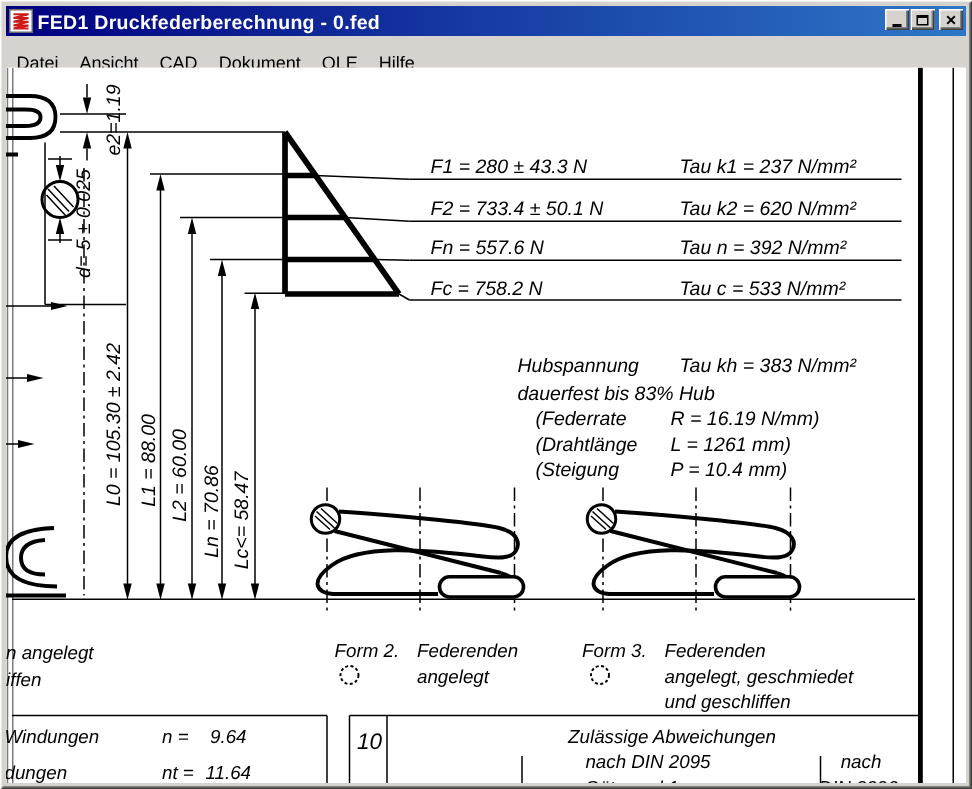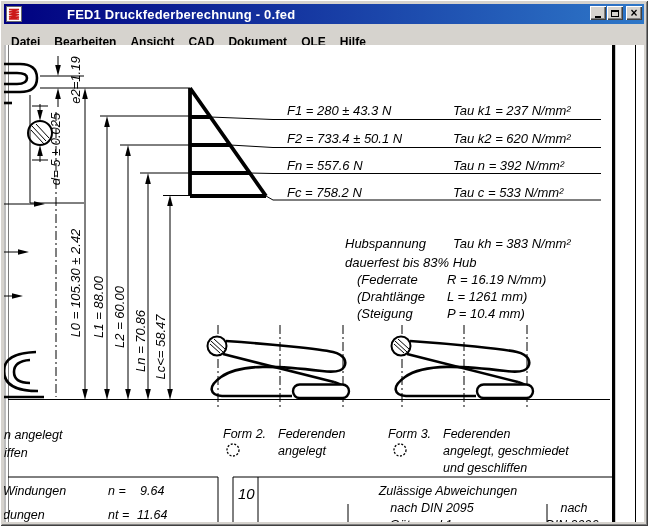--- a/index.html
+++ b/index.html
@@ -4,39 +4,39 @@
 <style>
   html,body{margin:0;padding:0;background:#9aa0a8;font-family:"Liberation Sans",sans-serif;}
   .window{
     position:relative;width:648px;height:526px;background:#d6d3ce;overflow:hidden;
     box-shadow: inset 1px 1px 0 #ffffff, inset -1px -1px 0 #404040,
                 inset 2px 2px 0 #d6d3ce, inset -2px -2px 0 #808080;
   }
   .titlebar{
     position:absolute;left:4px;top:4px;width:640px;height:20px;
     background:linear-gradient(to right,#000080,#2e77c8);
-    display:flex;align-items:center;color:#fff;gap:42px;
+    display:flex;align-items:center;color:#fff;
   }
   .titlebar .app-icon{width:16px;height:16px;margin:0 3px 0 2px;background:#fff;flex:0 0 auto;border:1px solid #6a6a6a;box-sizing:border-box;}
   .titlebar .title-text{font-weight:bold;font-size:13px;white-space:nowrap;letter-spacing:.2px;}
   .win-buttons{position:absolute;right:2px;top:2px;display:flex;}
   .win-btn{
     width:16px;height:14px;background:#d6d3ce;margin-left:1px;position:relative;
     box-shadow: inset 1px 1px 0 #ffffff, inset -1px -1px 0 #404040, inset -2px -2px 0 #808080;
     display:flex;align-items:center;justify-content:center;cursor:default;
   }
   .win-btn.close{margin-left:3px;}
   .glyph-min{display:block;width:6px;height:2px;background:#000;margin-top:7px;}
   .glyph-max{display:block;width:8px;height:7px;border:1px solid #000;border-top:2px solid #000;box-sizing:border-box;}
   .glyph-close{font-size:12px;font-weight:bold;color:#000;line-height:10px;}
   .menubar{
     position:absolute;left:4px;top:24px;width:640px;height:20px;background:#d6d3ce;
     display:flex;align-items:center;font-size:12px;color:#000;
   }
-  .menu-item{padding:19px 7px 3px 7px;white-space:nowrap;cursor:default;font-weight:bold;}
+  .menu-item{padding:19px 7px 3px 7px;white-space:nowrap;cursor:default;}
   .menu-item u{text-decoration:underline;}
   .client{
     position:absolute;left:4px;top:45px;width:640px;height:477px;background:#ffffff;overflow:hidden;font-style:italic;
   }
   .client svg{display:block;}
   .drawline{stroke:#000;stroke-width:1;fill:none;}
   .thick{stroke:#000;stroke-width:3.8;fill:none;}
   .coil{stroke:#000;stroke-width:2.6;fill:none;}
   .arrow{fill:#000;stroke:none;}
   .dimtext{font-family:"Liberation Sans",sans-serif;font-size:13px;fill:#000;}
@@ -65,21 +65,20 @@
           <span class="glyph-max"></span>
         </div>
       <div class="win-btn close">
           <span class="glyph-close">×</span>
         </div>
     </div>
   </div>
 
   <div class="menubar">
     <span class="menu-item"><u>D</u>atei</span>
-    <span class="menu-item"><u>B</u>earbeiten</span>
     <span class="menu-item"><u>A</u>nsicht</span>
     <span class="menu-item"><u>C</u>AD</span>
     <span class="menu-item">D<u>o</u>kument</span>
     <span class="menu-item"><u>O</u>LE</span>
     <span class="menu-item"><u>H</u>ilfe</span>
   </div>
 
   <div class="client">
     <svg width="640" height="477" viewBox="4 45 640 477" xml:space="preserve">
 

